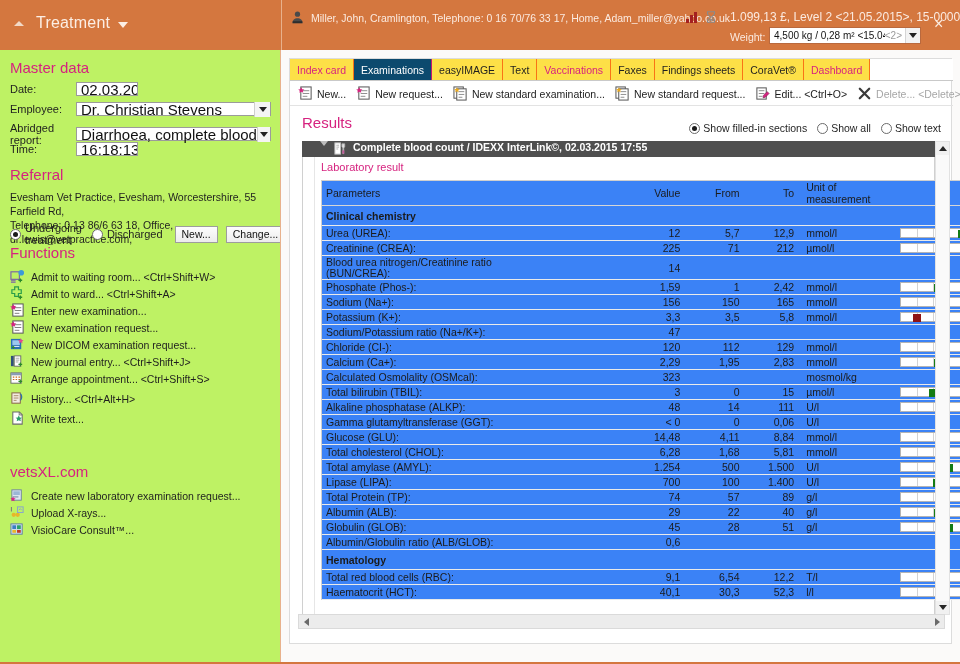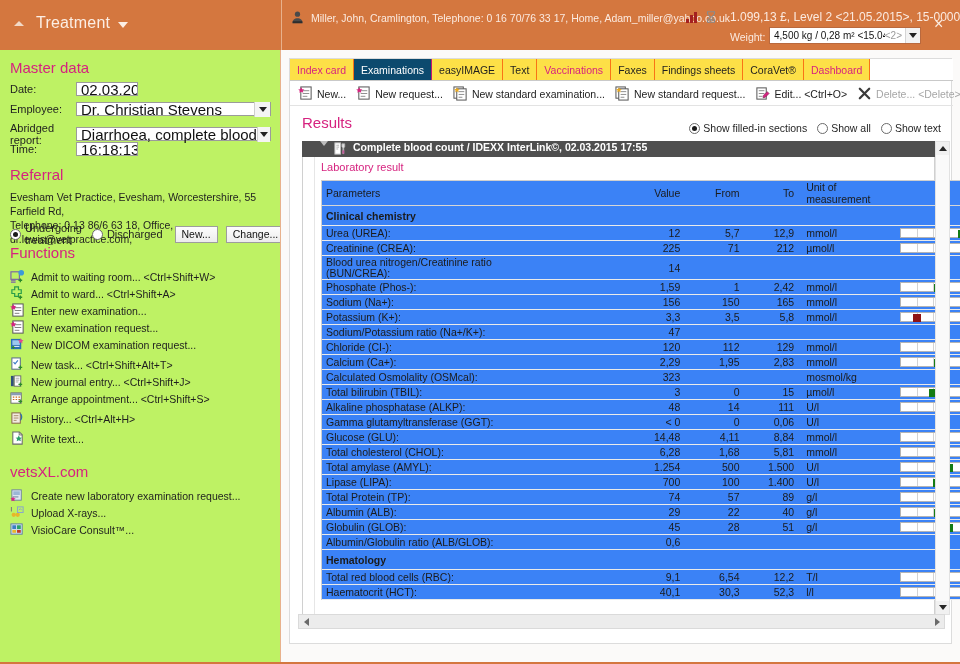--- a/index.html
+++ b/index.html
@@ -478,28 +478,20 @@
     </div>
     <div class="fitem">
       <svg class="ico" viewBox="0 0 16 16">
         <rect x="1" y="2" width="11" height="11" fill="#2b6fb5"></rect>
         <rect x="2.5" y="3.5" width="8" height="5" fill="#9cc8ee"></rect>
         <path d="M3 10h7" stroke="#fff" stroke-width="1"></path>
         <path d="M11.5 1.2l.9 2 2.1.2-1.6 1.4.5 2-1.9-1.1-1.9 1.1.5-2L8.5 3.4l2.1-.2z" fill="#e2478f"></path>
         <path d="M2 11h3M3.5 9.5v3" stroke="#2a8a2a" stroke-width="1.2"></path>
       </svg>
       <span>New DICOM examination request...</span>
-    </div>
-    <div class="fitem" style="margin-top:3px">
-      <svg class="ico" viewBox="0 0 16 16">
-        <rect x="2" y="1" width="9" height="12" fill="#fff" stroke="#5a6d8a" stroke-width="1.1"></rect>
-        <path d="M3.8 5.5l1.6 1.8 3-3.6" fill="none" stroke="#3b7cc4" stroke-width="1.3"></path>
-        <path d="M9 11h4M11 9v4" stroke="#2a8a2a" stroke-width="1.3"></path>
-      </svg>
-      <span>New task... &lt;Ctrl+Shift+Alt+T&gt;</span>
     </div>
     <div class="fitem">
       <svg class="ico" viewBox="0 0 16 16">
         <rect x="1" y="2" width="3" height="11" fill="#2f4f7a"></rect>
         <rect x="4.5" y="2" width="7" height="11" fill="#fff" stroke="#6a6a6a" stroke-width="1"></rect>
         <path d="M6 4.5h4M6 6.5h4M6 8.5h3" stroke="#9a9a9a" stroke-width=".9"></path>
         <path d="M9 11h4M11 9v4" stroke="#2a8a2a" stroke-width="1.3"></path>
       </svg>
       <span>New journal entry... &lt;Ctrl+Shift+J&gt;</span>
     </div>

